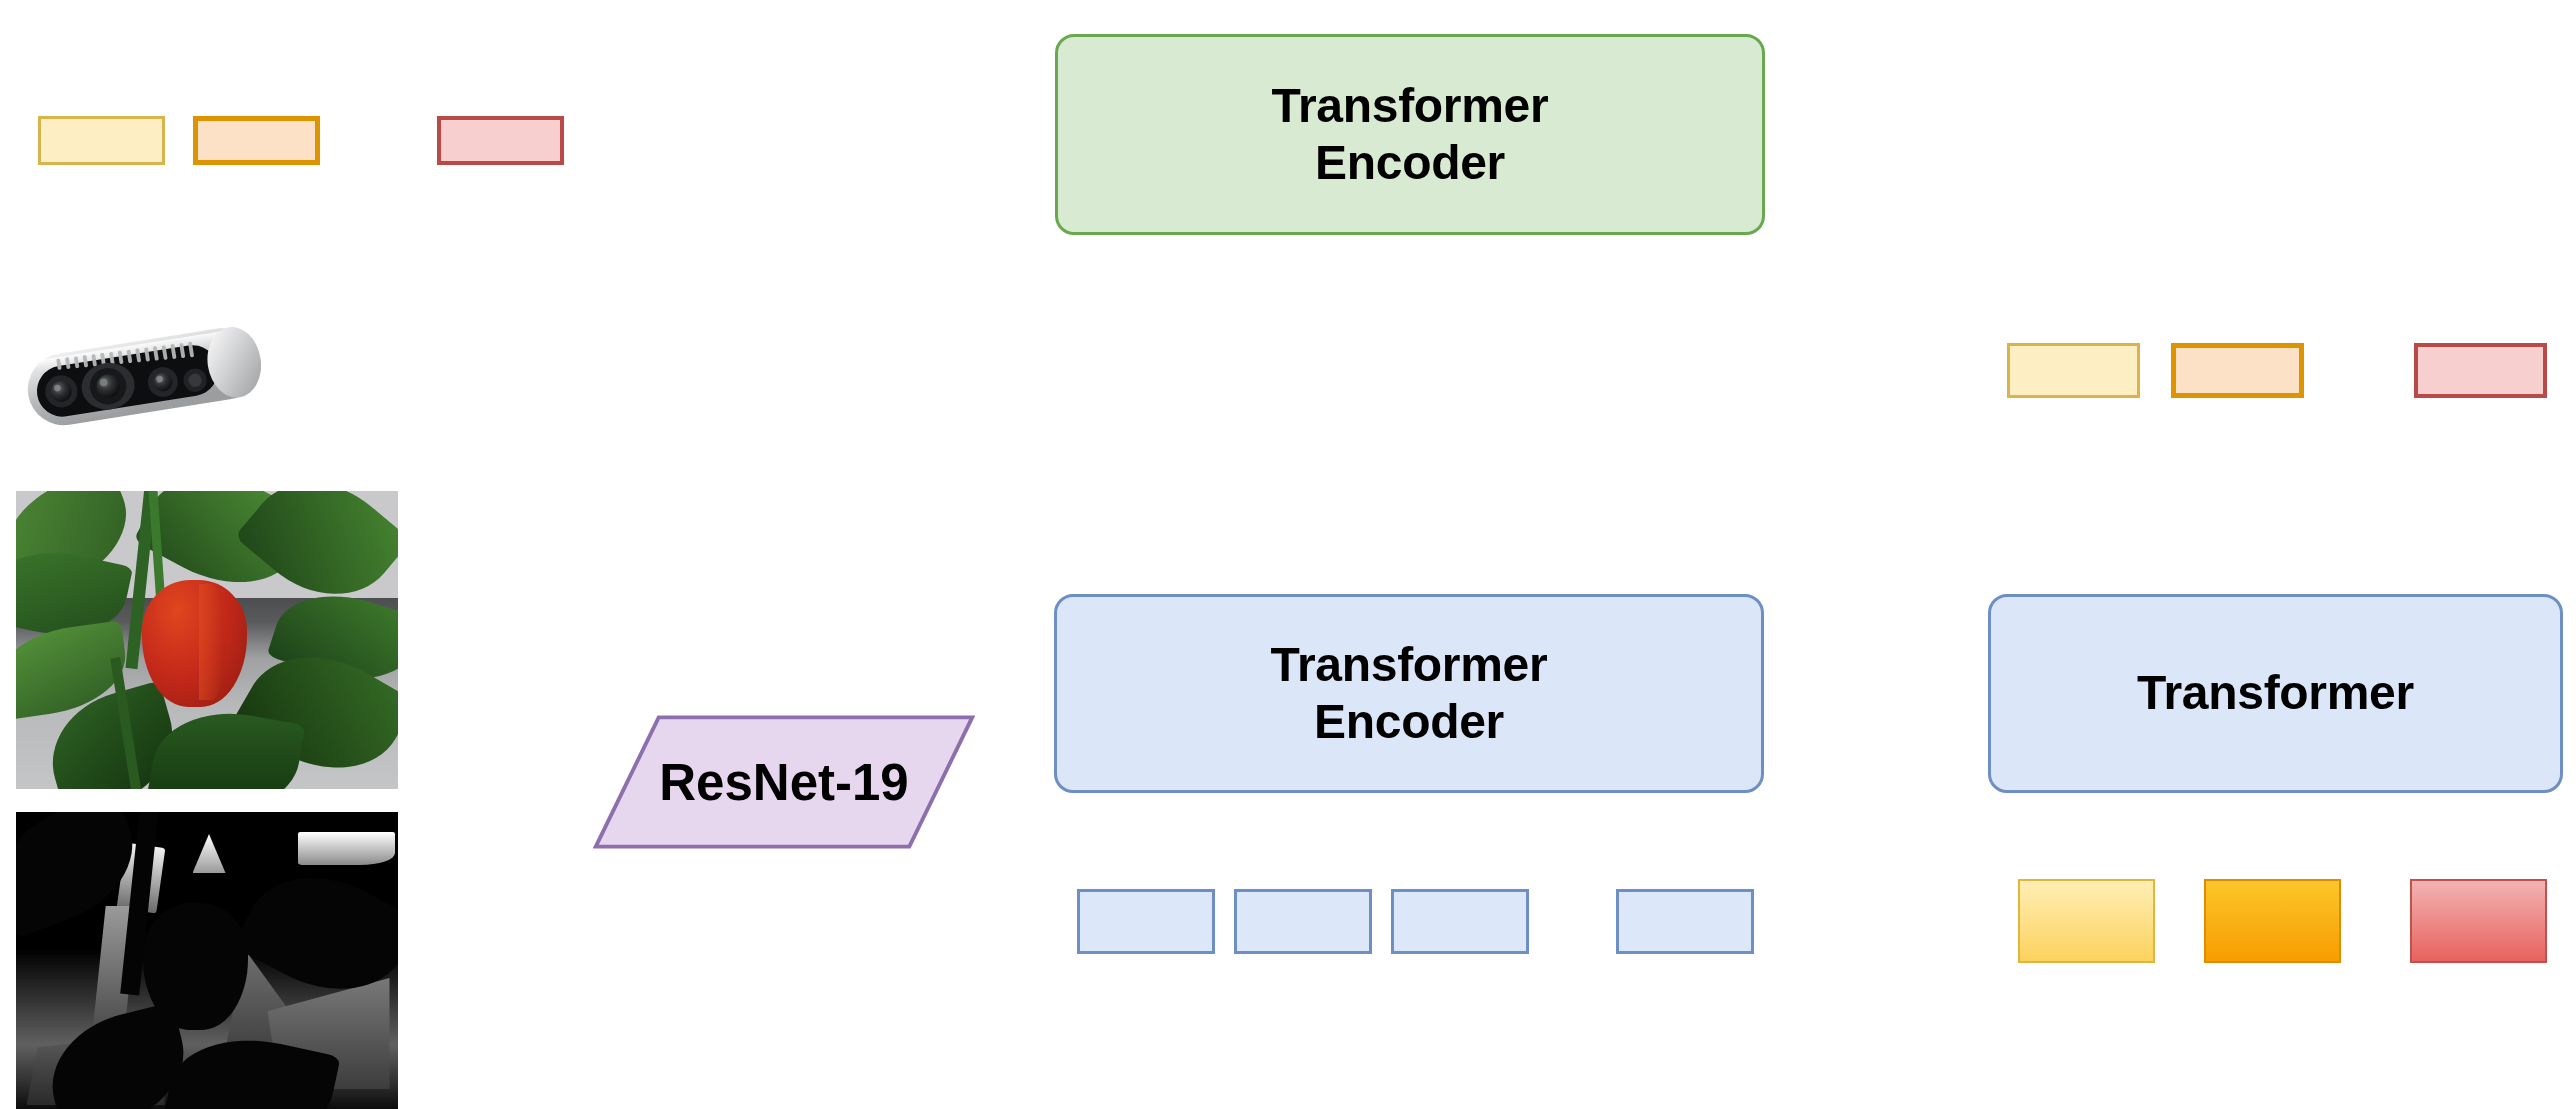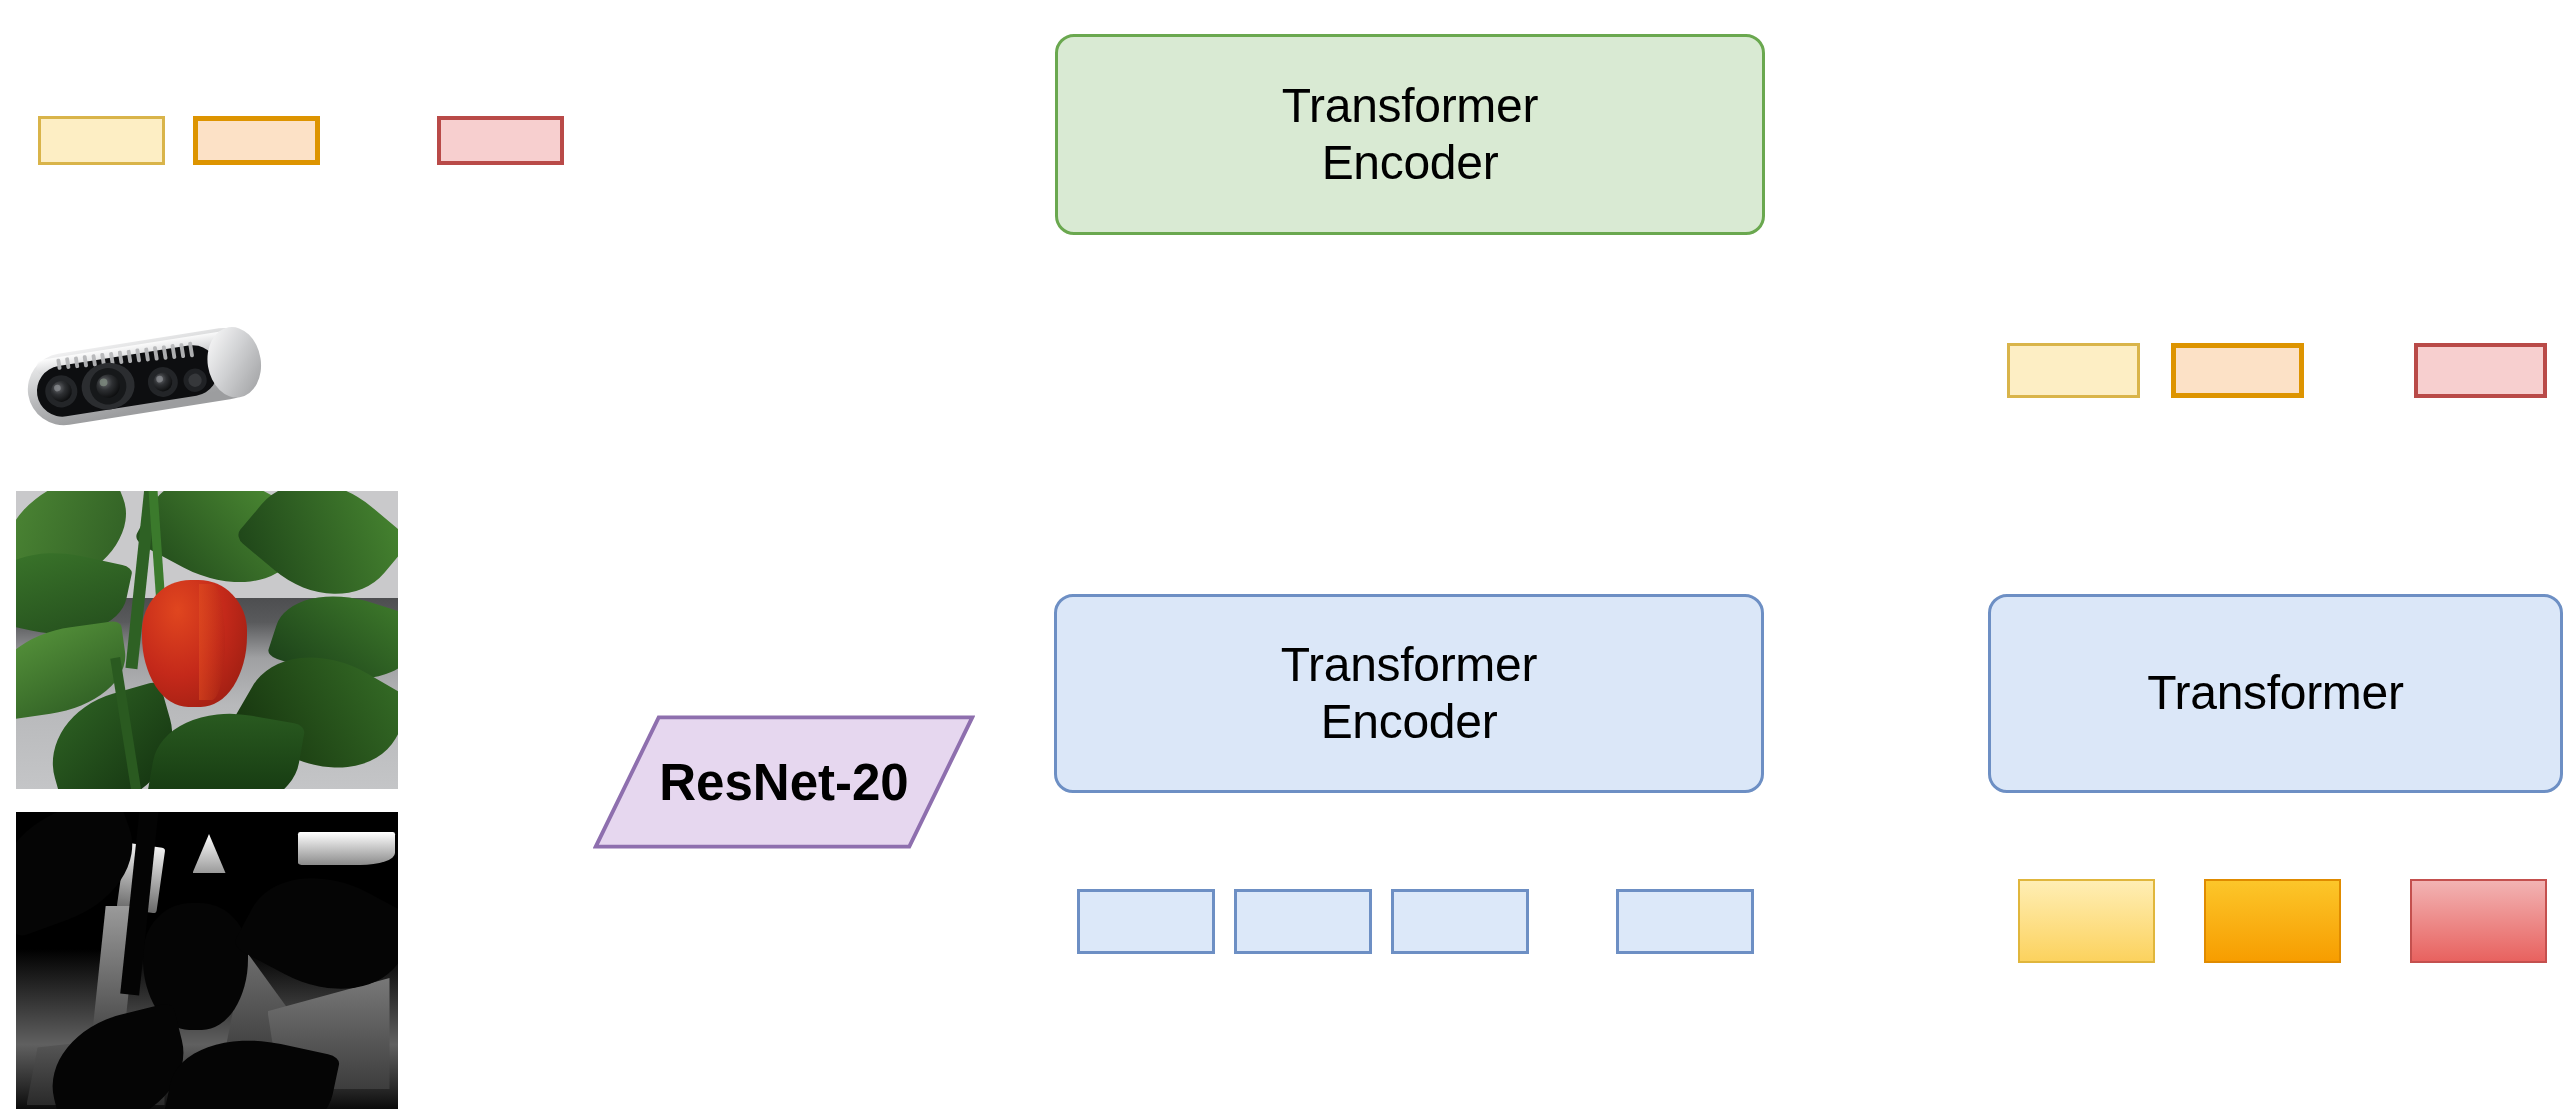--- a/index.html
+++ b/index.html
@@ -7,21 +7,21 @@
        font-family:"Liberation Sans",sans-serif;}
   .stage{position:absolute;left:0;top:0;width:2576px;height:1110px;}
 
   
   .token{position:absolute;box-sizing:border-box;}
 
   
   .procbox{position:absolute;box-sizing:border-box;display:flex;
            align-items:center;justify-content:center;text-align:center;
            border-radius:19px;}
-  .procbox .lbl{font-weight:normal;color:#000000;line-height:1.18;
+  .procbox .lbl{font-weight:bold;color:#000000;line-height:1.18;
                 letter-spacing:-0.3px;}
 
   
   .para-wrap{position:absolute;}
   .para-wrap svg{position:absolute;left:0;top:0;}
   .para-wrap .lbl{position:absolute;left:0;top:0;width:100%;height:100%;
                   display:flex;align-items:center;justify-content:center;
                   font-weight:bold;color:#000;}
 
   
@@ -163,21 +163,21 @@
     <div class="dleaf" style="left:233px;top:66px;width:155px;height:111px;transform:rotate(28deg);"></div>
     <div class="dleaf" style="left:33px;top:205px;width:138px;height:105px;transform:rotate(-14deg);"></div>
     <div class="dleaf" style="left:155px;top:227px;width:161px;height:100px;transform:rotate(12deg);"></div>
     <div style="position:absolute;left:114px;top:-5.5px;width:19px;height:188px;background:#040404;transform:rotate(6deg);"></div>
   </div>
 
   <div class="para-wrap" style="left:593px;top:713px;width:382px;height:138px;">
     <svg width="382" height="138" viewBox="0 0 690 250">
       <polygon points="118,8 686,8 572,242 4,242" fill="#e6d7ef" stroke="#8e6fae" stroke-width="7"></polygon>
     </svg>
-    <div class="lbl" style="font-size:51px;">ResNet-20</div>
+    <div class="lbl" style="font-size:51px;">ResNet-19</div>
   </div>
 
   <div class="procbox" style="left:1055px;top:34px;width:710px;height:201px;
               background:#d9ead3;border:3.3px solid #6aa84f;">
     <div class="lbl" style="font-size:48px;">
       <div>Transformer</div>
       <div>Encoder</div>
     </div>
   </div>
 

